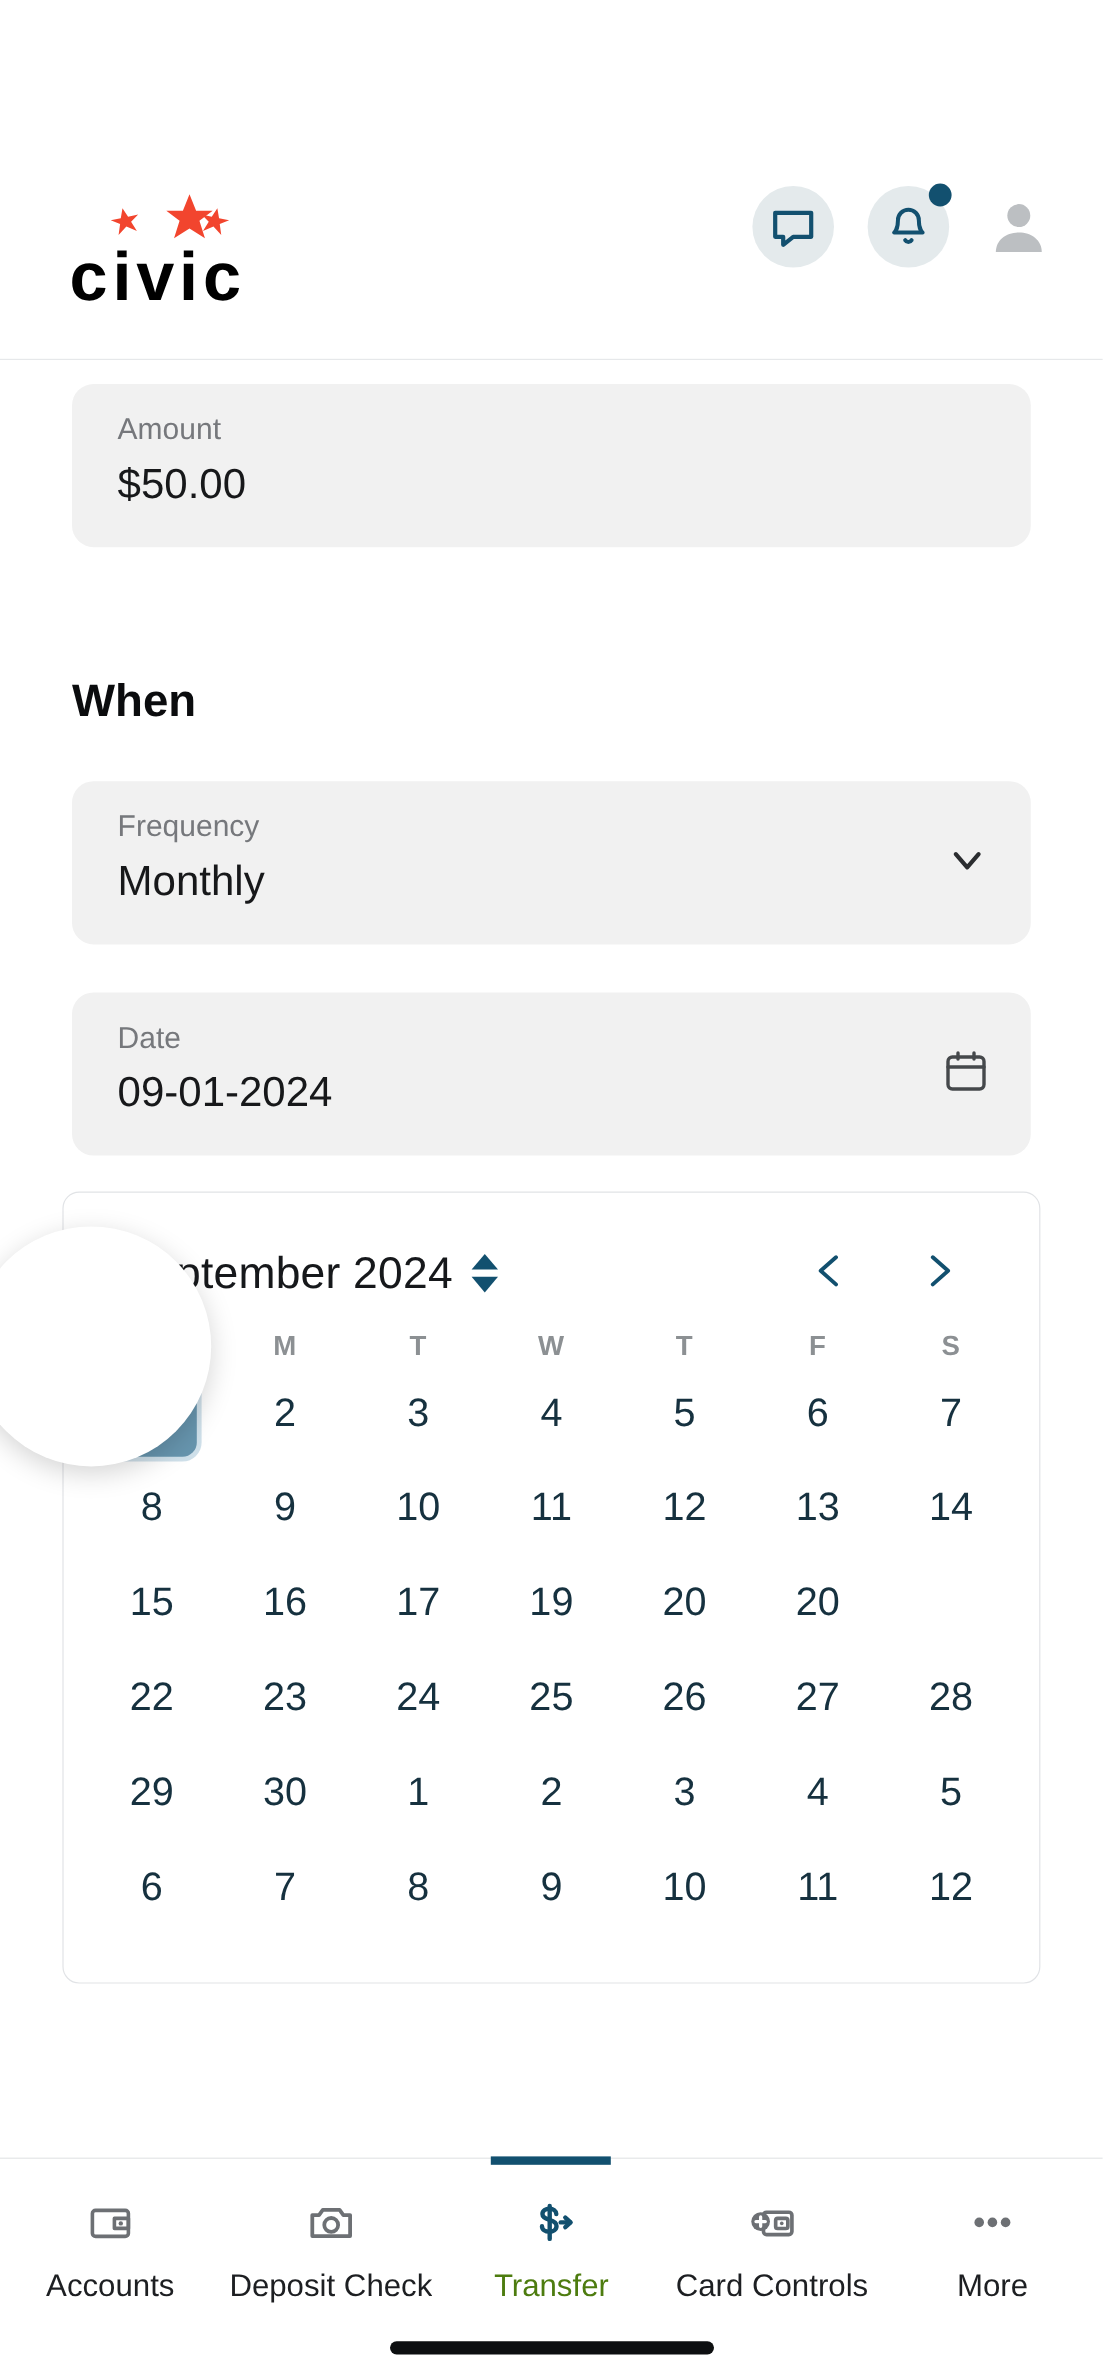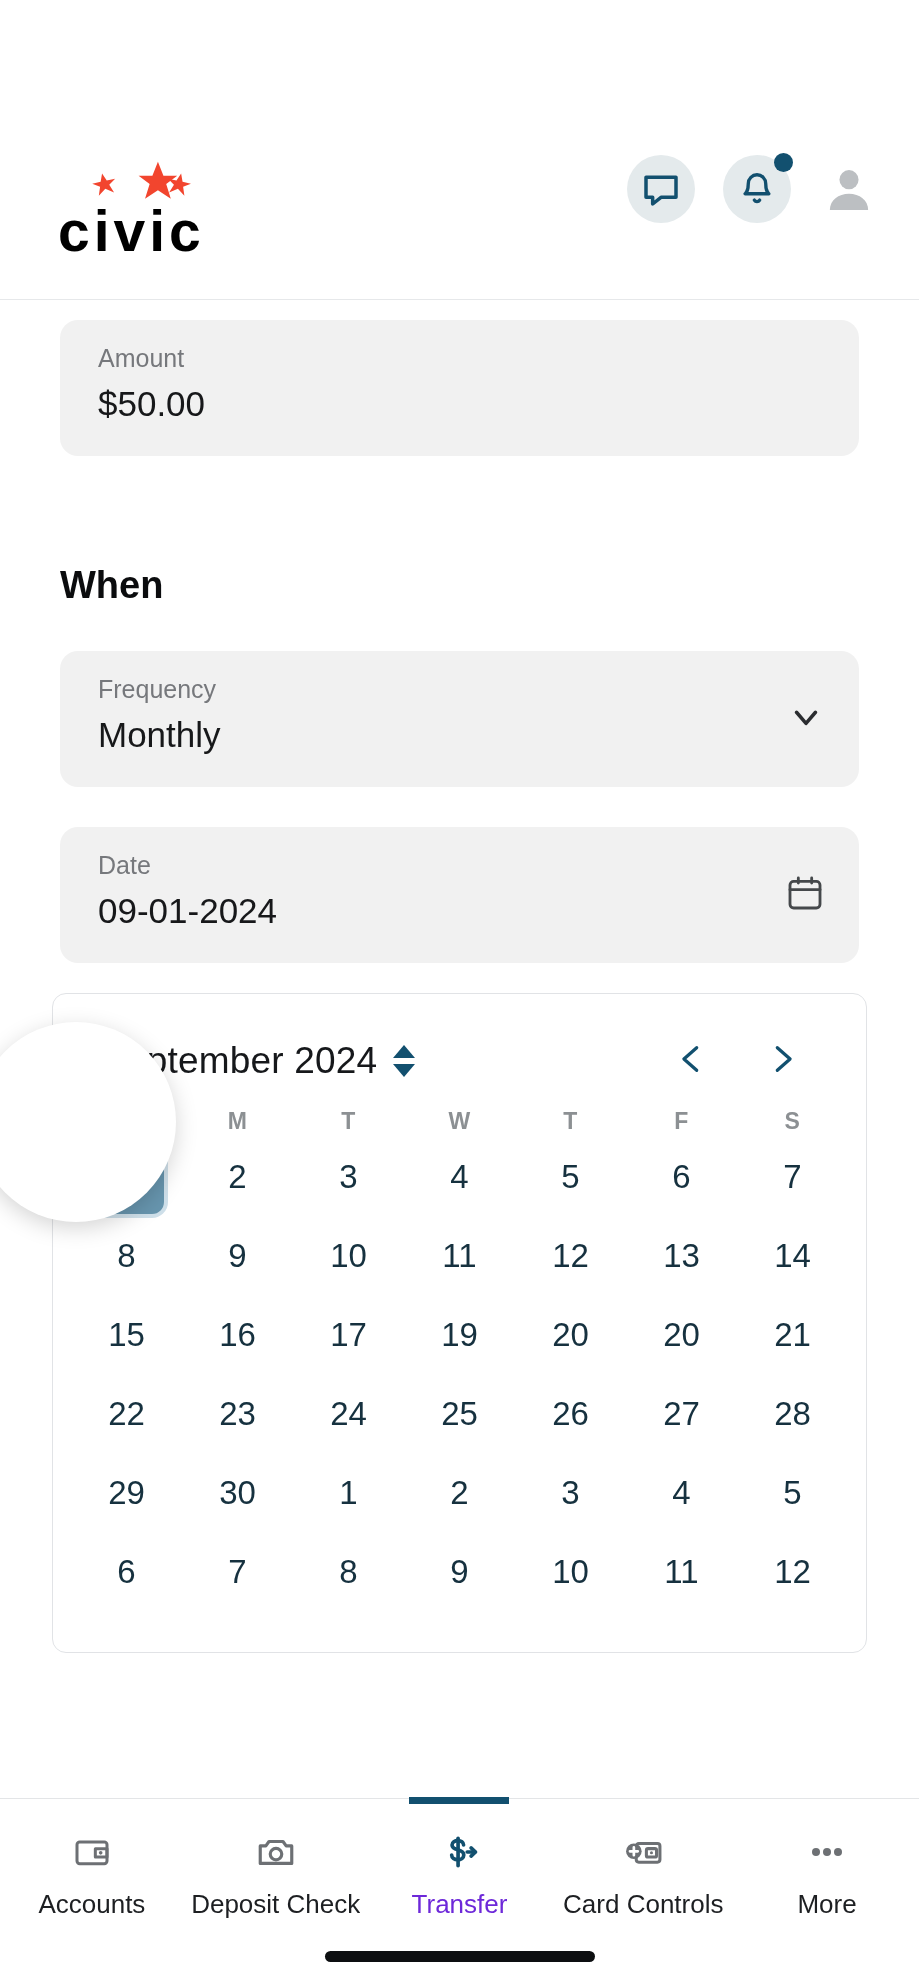--- a/index.html
+++ b/index.html
@@ -168,21 +168,21 @@
     display: flex; flex-direction: column;
     align-items: center; justify-content: flex-start;
     padding-top: 32px;
   }
   .navicon { height: 42px; display: flex; align-items: center; justify-content: center; }
   .navlabel {
     margin-top: 16px; font-size: 26px; font-weight: 400;
     color: #1d1f22; white-space: nowrap; overflow: hidden;
     max-width: 100%; text-align: center;
   }
-  .navitem.active .navlabel { color: #6d28d9; }
+  .navitem.active .navlabel { color: #4d7c0f; }
   .navitem.active::before {
     content: ""; position: absolute; top: -2px; left: 50%;
     transform: translateX(-50%);
     width: 100px; height: 7px; background: #12506f;
   }
   .homebar {
     position: absolute; bottom: 18px; left: 50%;
     transform: translateX(-50%);
     width: 270px; height: 11px; border-radius: 6px;
     background: #0d0f11;
@@ -355,23 +355,20 @@
             </div>
             <div class="cell">
               <span class="pill">19</span>
             </div>
             <div class="cell">
               <span class="pill">20</span>
             </div>
             <div class="cell">
               <span class="pill">20</span>
             </div>
-            <div class="cell">
-              <span class="pill">21</span>
-            </div>
           </div>
           <div class="date-row">
             <div class="cell">
               <span class="pill">22</span>
             </div>
             <div class="cell">
               <span class="pill">23</span>
             </div>
             <div class="cell">
               <span class="pill">24</span>

